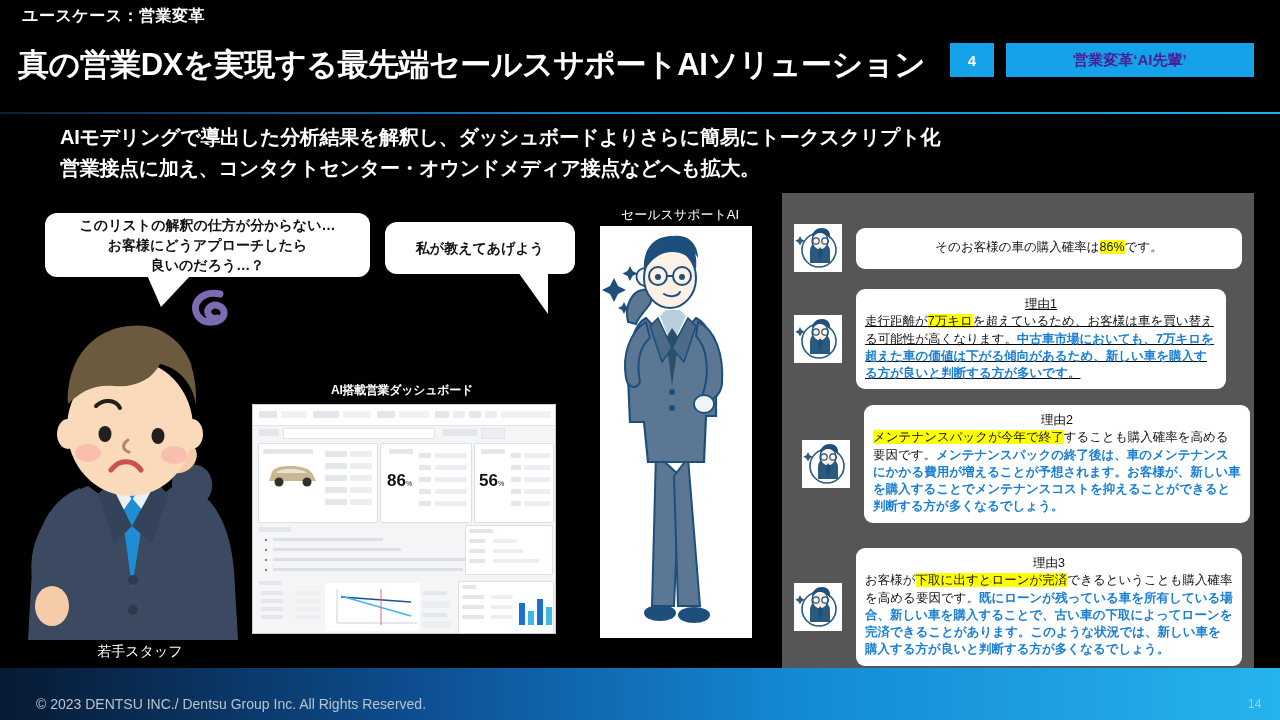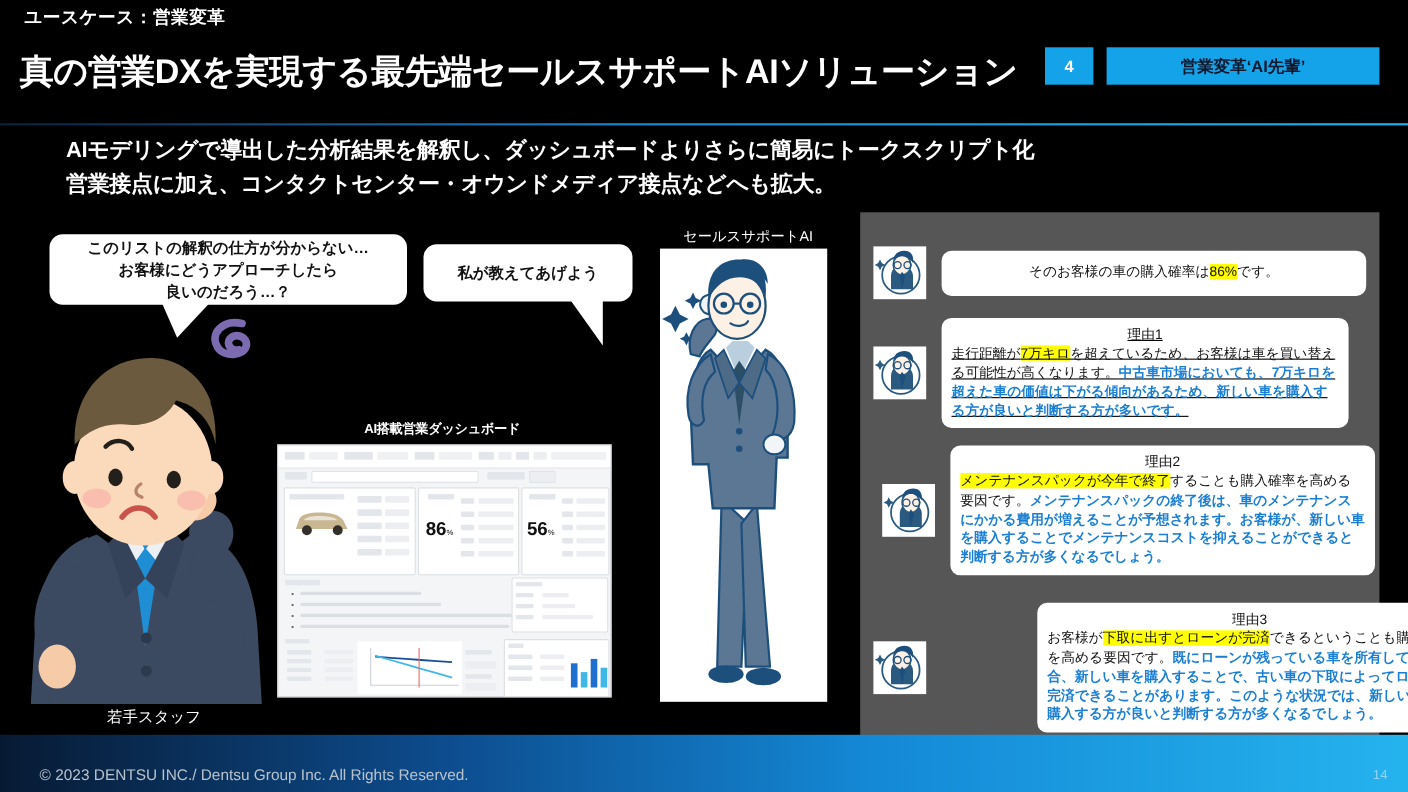--- a/index.html
+++ b/index.html
@@ -21,21 +21,21 @@
     color:#fff;font-size:31px;font-weight:bold;letter-spacing:-.5px;
     white-space:nowrap;
   }
   .chapter-num{
     position:absolute;left:950px;top:43px;width:44px;height:34px;
     background:#14a3e8;color:#fff;font-size:15px;font-weight:bold;
     display:flex;align-items:center;justify-content:center;
   }
   .chapter-name{
     position:absolute;left:1006px;top:43px;width:248px;height:34px;
-    background:#14a3e8;color:#0f172a;font-size:15px;font-weight:bold;
+    background:#14a3e8;color:#4c1d95;font-size:15px;font-weight:bold;
     display:flex;align-items:center;justify-content:center;
   }
   .hdr-rule{
     position:absolute;left:0;top:112px;width:1280px;height:2px;
     background:linear-gradient(90deg,#0b1f3a 0%,#1387d4 45%,#19b0ef 100%);
   }
 
   
   .lead{
     position:absolute;left:60px;top:122px;width:1180px;
@@ -111,21 +111,21 @@
   .ai-panel{
     position:absolute;left:600px;top:226px;width:152px;height:412px;
     background:#fff;
   }
 
   
   .chat-panel{
     position:absolute;left:782px;top:193px;width:472px;height:507px;
     background:#565656;
   }
-  .chat-row{position:absolute;display:flex;align-items:center;justify-content:space-between;}
+  .chat-row{position:absolute;display:flex;align-items:center;}
   .avatar{
     width:48px;height:48px;background:#fff;flex:0 0 48px;
     position:relative;overflow:hidden;
   }
   .msg{
     background:#fff;border-radius:9px;color:#111;
     font-size:12.5px;line-height:1.38;padding:7px 9px;box-sizing:border-box;
     margin-left:14px;
   }
   .msg .c{display:block;text-align:center;}

